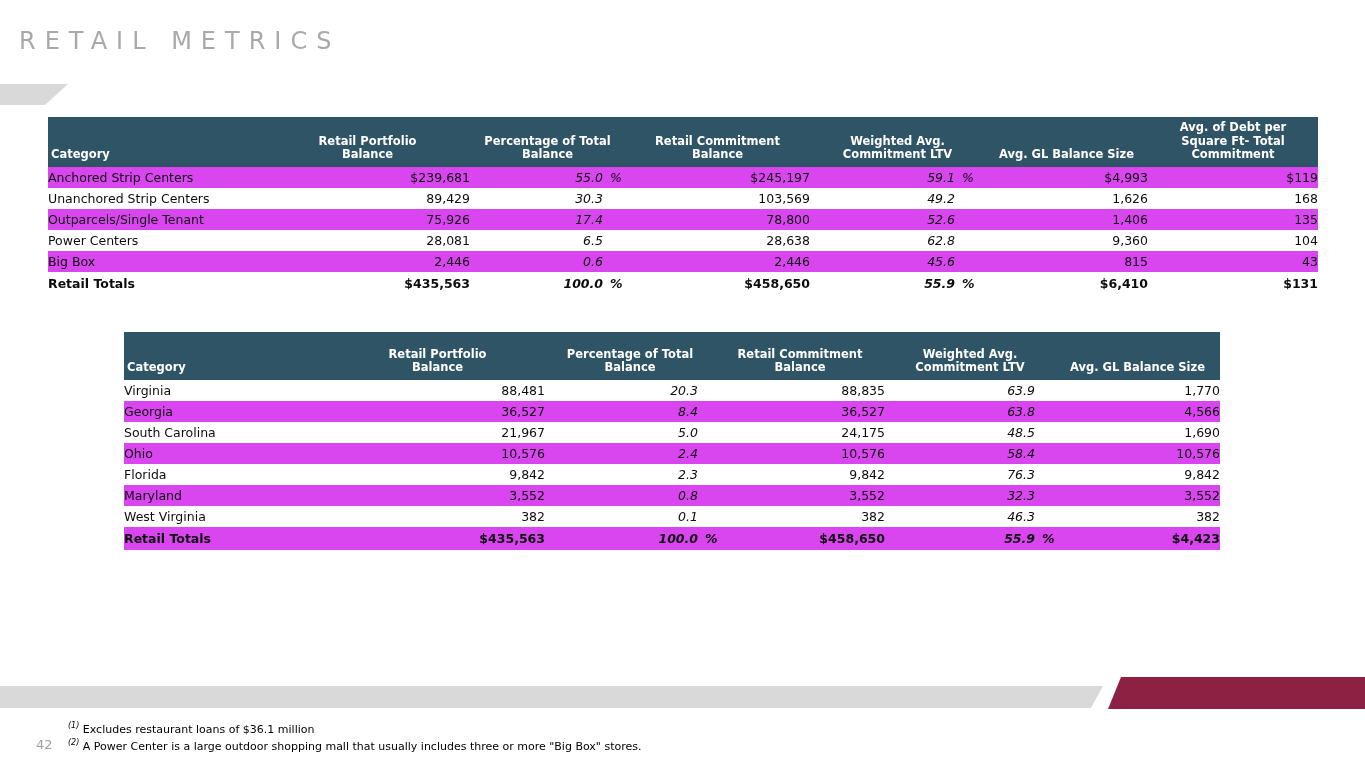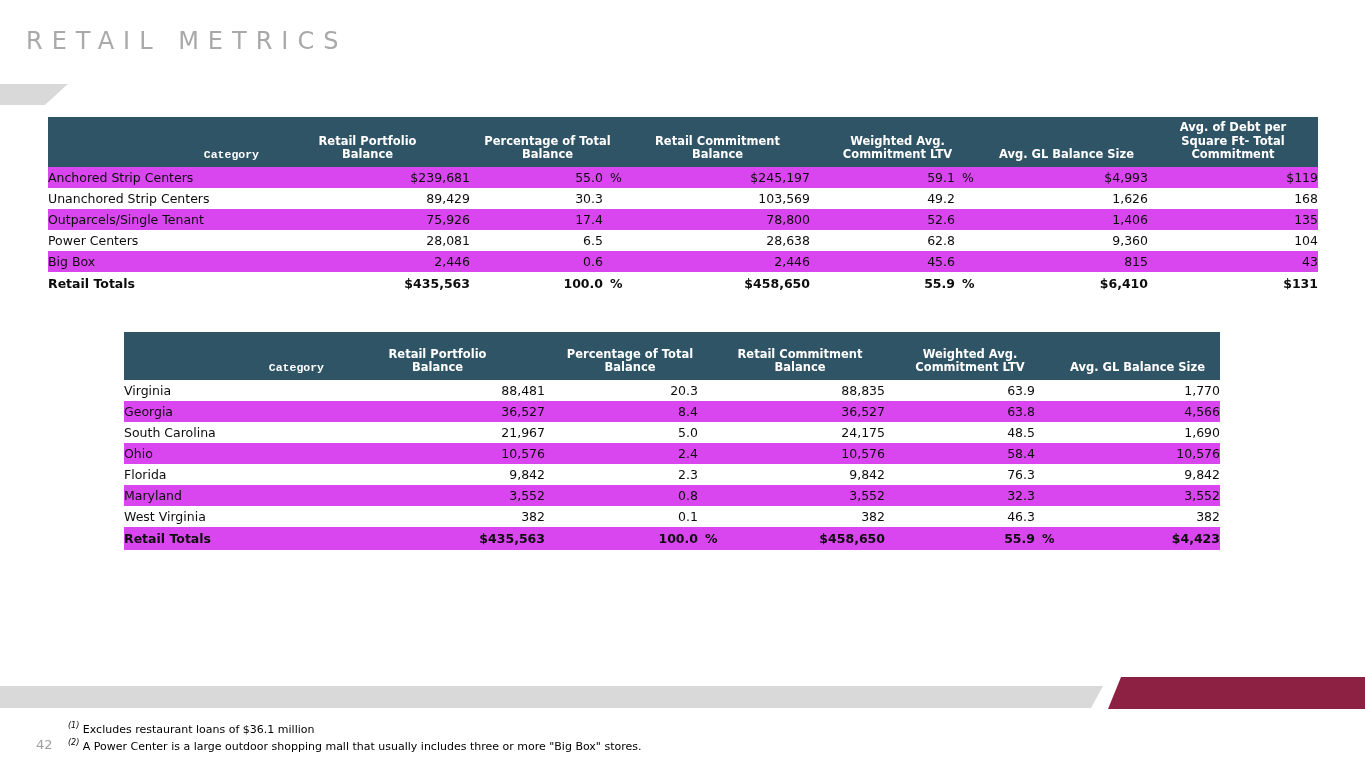--- a/index.html
+++ b/index.html
@@ -7,21 +7,21 @@
   .slide {
     position: relative;
     width: 1365px;
     height: 768px;
     background: #ffffff;
     font-family: "DejaVu Sans", "Liberation Sans", sans-serif;
     overflow: hidden;
   }
   .slide-title {
     position: absolute;
-    left: 26px;
+    left: 19px;
     top: 27px;
     font-size: 24px;
     letter-spacing: 9px;
     color: #a9a9a9;
     white-space: nowrap;
   }
   .title-chevron {
     position: absolute;
     left: 0;
     top: 84px;
@@ -47,32 +47,32 @@
     font-size: 11.5px;
     font-weight: bold;
     vertical-align: bottom;
     text-align: center;
     padding: 3px 6px 5px 6px;
     white-space: pre-line;
     line-height: 1.18;
   }
   #table1 thead th { height: 50px; }
   #table2 thead th { height: 48px; }
-  table.metrics thead th.cat { text-align: right; padding-left: 23px; font-family: Liberation Mono, monospace; }
+  table.metrics thead th.cat { text-align: left; padding-left: 3px; }
 
   table.metrics tbody td {
     height: 21px;
     padding: 0;
     vertical-align: middle;
   }
   table.metrics tbody tr.total td { height: 23px; font-weight: bold; }
   table.metrics tbody tr.shade td { background: #d946ef; }
   td.cat { text-align: left; padding-left: 7px; padding-right: 4px; }
   td.num { text-align: right; padding-right: 12px; }
-  td.pct { padding-right: 12px; }
+  td.pct { padding-right: 12px; font-style: italic; }
   .pctwrap { display: flex; align-items: center; }
   .pctwrap .pv { flex: 1; text-align: right; }
   .pctwrap .pu { text-align: left; padding-left: 7px; }
 
   .band-gray {
     position: absolute;
     left: 0;
     top: 686px;
     width: 1103px;
     height: 22px;

